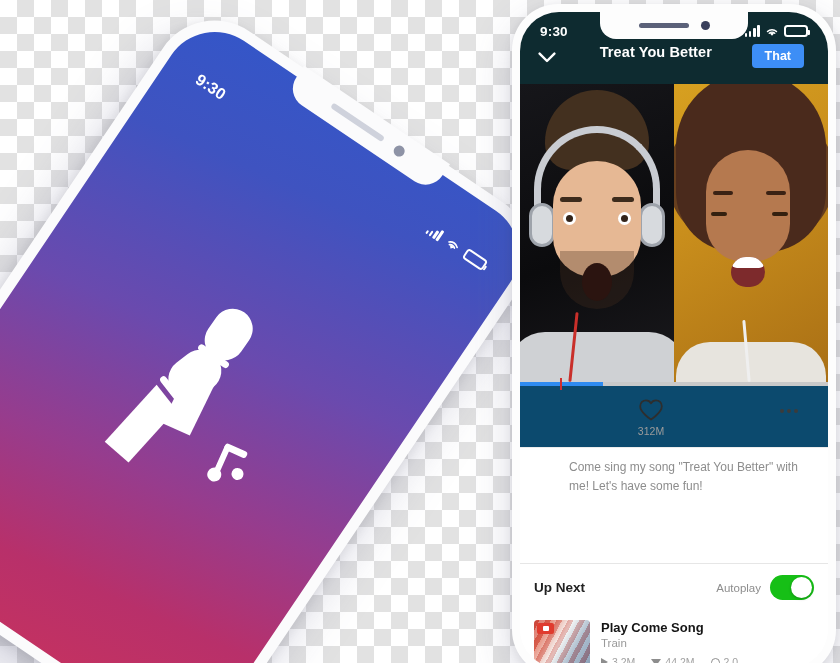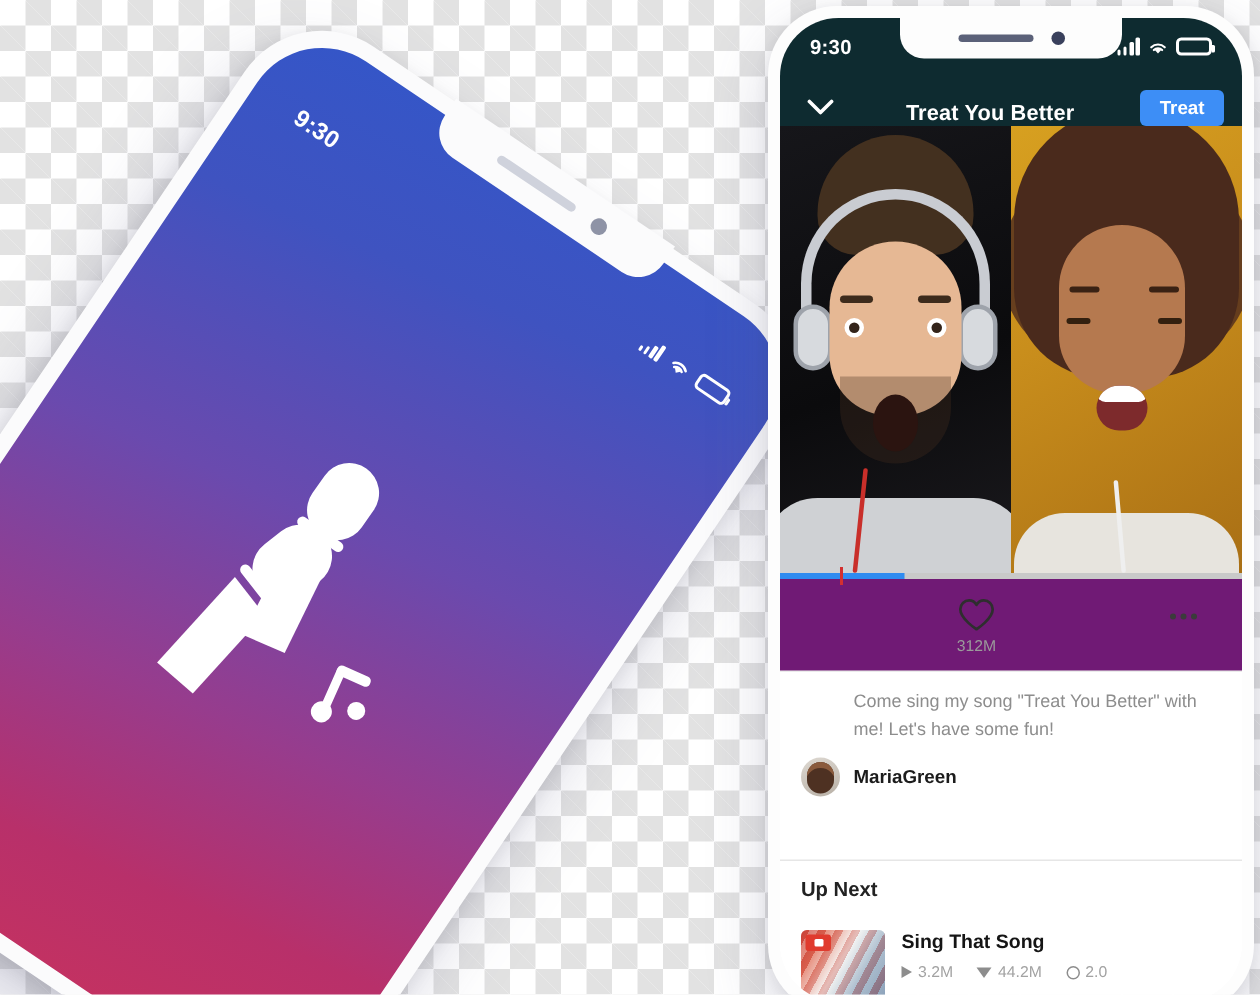--- a/index.html
+++ b/index.html
@@ -104,22 +104,22 @@
   #r-status-right{ display:flex; align-items:center; gap:5px; }
   #r-notch{
     position:absolute; top:-6px; left:50%; transform:translateX(-50%);
     width:148px; height:27px; background:#fdfdfd;
     border-radius:0 0 16px 16px; z-index:6;
     display:flex; align-items:center; justify-content:center; gap:12px;
   }
   #r-notch .speaker{ width:50px; height:5px; border-radius:3px; background:#5b6179; }
   #r-notch .cam{ width:9px; height:9px; border-radius:50%; background:#39405c; }
   #r-header{
-    height:40px; display:flex; align-items:flex-end;
-    padding:0 12px 0 14px; gap:8px;
+    height:40px; display:flex; align-items:flex-start;
+    padding:0 24px 0 14px; gap:8px;
   }
   #r-title{
     flex:1; text-align:center; font-size:14.5px; font-weight:700; letter-spacing:0.1px;
   }
   #sing-btn{
     background:#3d8ef6; color:#fff; border:none;
     font-family:inherit; font-size:12.5px; font-weight:600;
     padding:5px 13px; border-radius:4px; cursor:pointer;
   }
   #chevron-btn{
@@ -215,21 +215,21 @@
   }
 
   
   #r-progress{ flex:0 0 auto; height:4px; background:#c9c9c9; position:relative; }
   #r-progress-fill{ position:absolute; left:0; top:0; height:100%; background:#2f8bf0; }
   #r-progress-marker{ position:absolute; top:-4px; width:2px; height:12px; background:#d32f2f; }
 
   
   #r-actions{
     flex:0 0 auto; display:flex; align-items:center;
-    padding:12px 16px 10px; border-bottom:1px solid #ececec; background:#701a75;
+    padding:12px 16px 10px; border-bottom:1px solid #ececec; background:#0c4a6e;
   }
   .act{
     flex:1; display:flex; flex-direction:column; align-items:center; gap:3px;
     cursor:pointer; background:none; border:none; font-family:inherit;
   }
   .act .lbl{ font-size:10.5px; color:#9b9b9b; }
   #more-btn{
     width:46px; display:flex; align-items:center; justify-content:center; gap:3px;
     cursor:pointer; background:none; border:none; padding-bottom:13px;
   }
@@ -392,21 +392,21 @@
         </div>
       </div>
 
       <div id="r-header">
         <button id="chevron-btn">
           <svg width="18" height="11" viewBox="0 0 18 11">
             <path d="M1.6 1.6 L9 9 L16.4 1.6" stroke="#fff" stroke-width="2.4" fill="none" stroke-linecap="round" stroke-linejoin="round"></path>
           </svg>
         </button>
         <span id="r-title">Treat You Better</span>
-        <button id="sing-btn" style="background: rgb(61, 142, 246);">Treat</button>
+        <button id="sing-btn" style="background: rgb(61, 142, 246);">That</button>
       </div>
     </div>
 
     <div id="r-video">
       <div class="vid-half vid-left">
         <div class="man-hair"></div>
         <div class="headband"></div>
         <div class="earcup l"></div>
         <div class="earcup r"></div>
         <div class="man-face"></div>
@@ -449,37 +449,38 @@
       </button>
       <button id="more-btn">
         <span></span>
           <span></span>
           <span></span>
       </button>
     </div>
 
     <div id="r-comments">
       <p class="cmt-body">Come sing my song "Treat You Better" with me! Let's have some fun!</p>
-      <div class="cmt">
-        <span class="avatar a2"></span>
-        <span class="cmt-name">MariaGreen</span>
-      </div>
     </div>
 
     <div id="r-upnext-header">
       <span id="upnext-title">Up Next</span>
+      <span id="autoplay-wrap">
+        <span id="autoplay-label">Autoplay</span>
+        <button id="autoplay-toggle" style="background: rgb(22, 191, 22);"></button>
+      </span>
     </div>
 
     <div id="r-upnext-item">
       <div id="upnext-thumb">
         <span class="flagstripe"></span>
         <span id="vid-badge"></span>
       </div>
       <div id="upnext-meta">
-        <div id="upnext-song">Sing That Song</div>
+        <div id="upnext-song">Play Come Song</div>
+        <div id="upnext-artist">Train</div>
         <div id="upnext-stats">
           <span class="stat">
             <i class="tri-play"></i>
             <span>3.2M</span>
           </span>
           <span class="stat">
             <i class="tri-down"></i>
             <span>44.2M</span>
           </span>
           <span class="stat">

